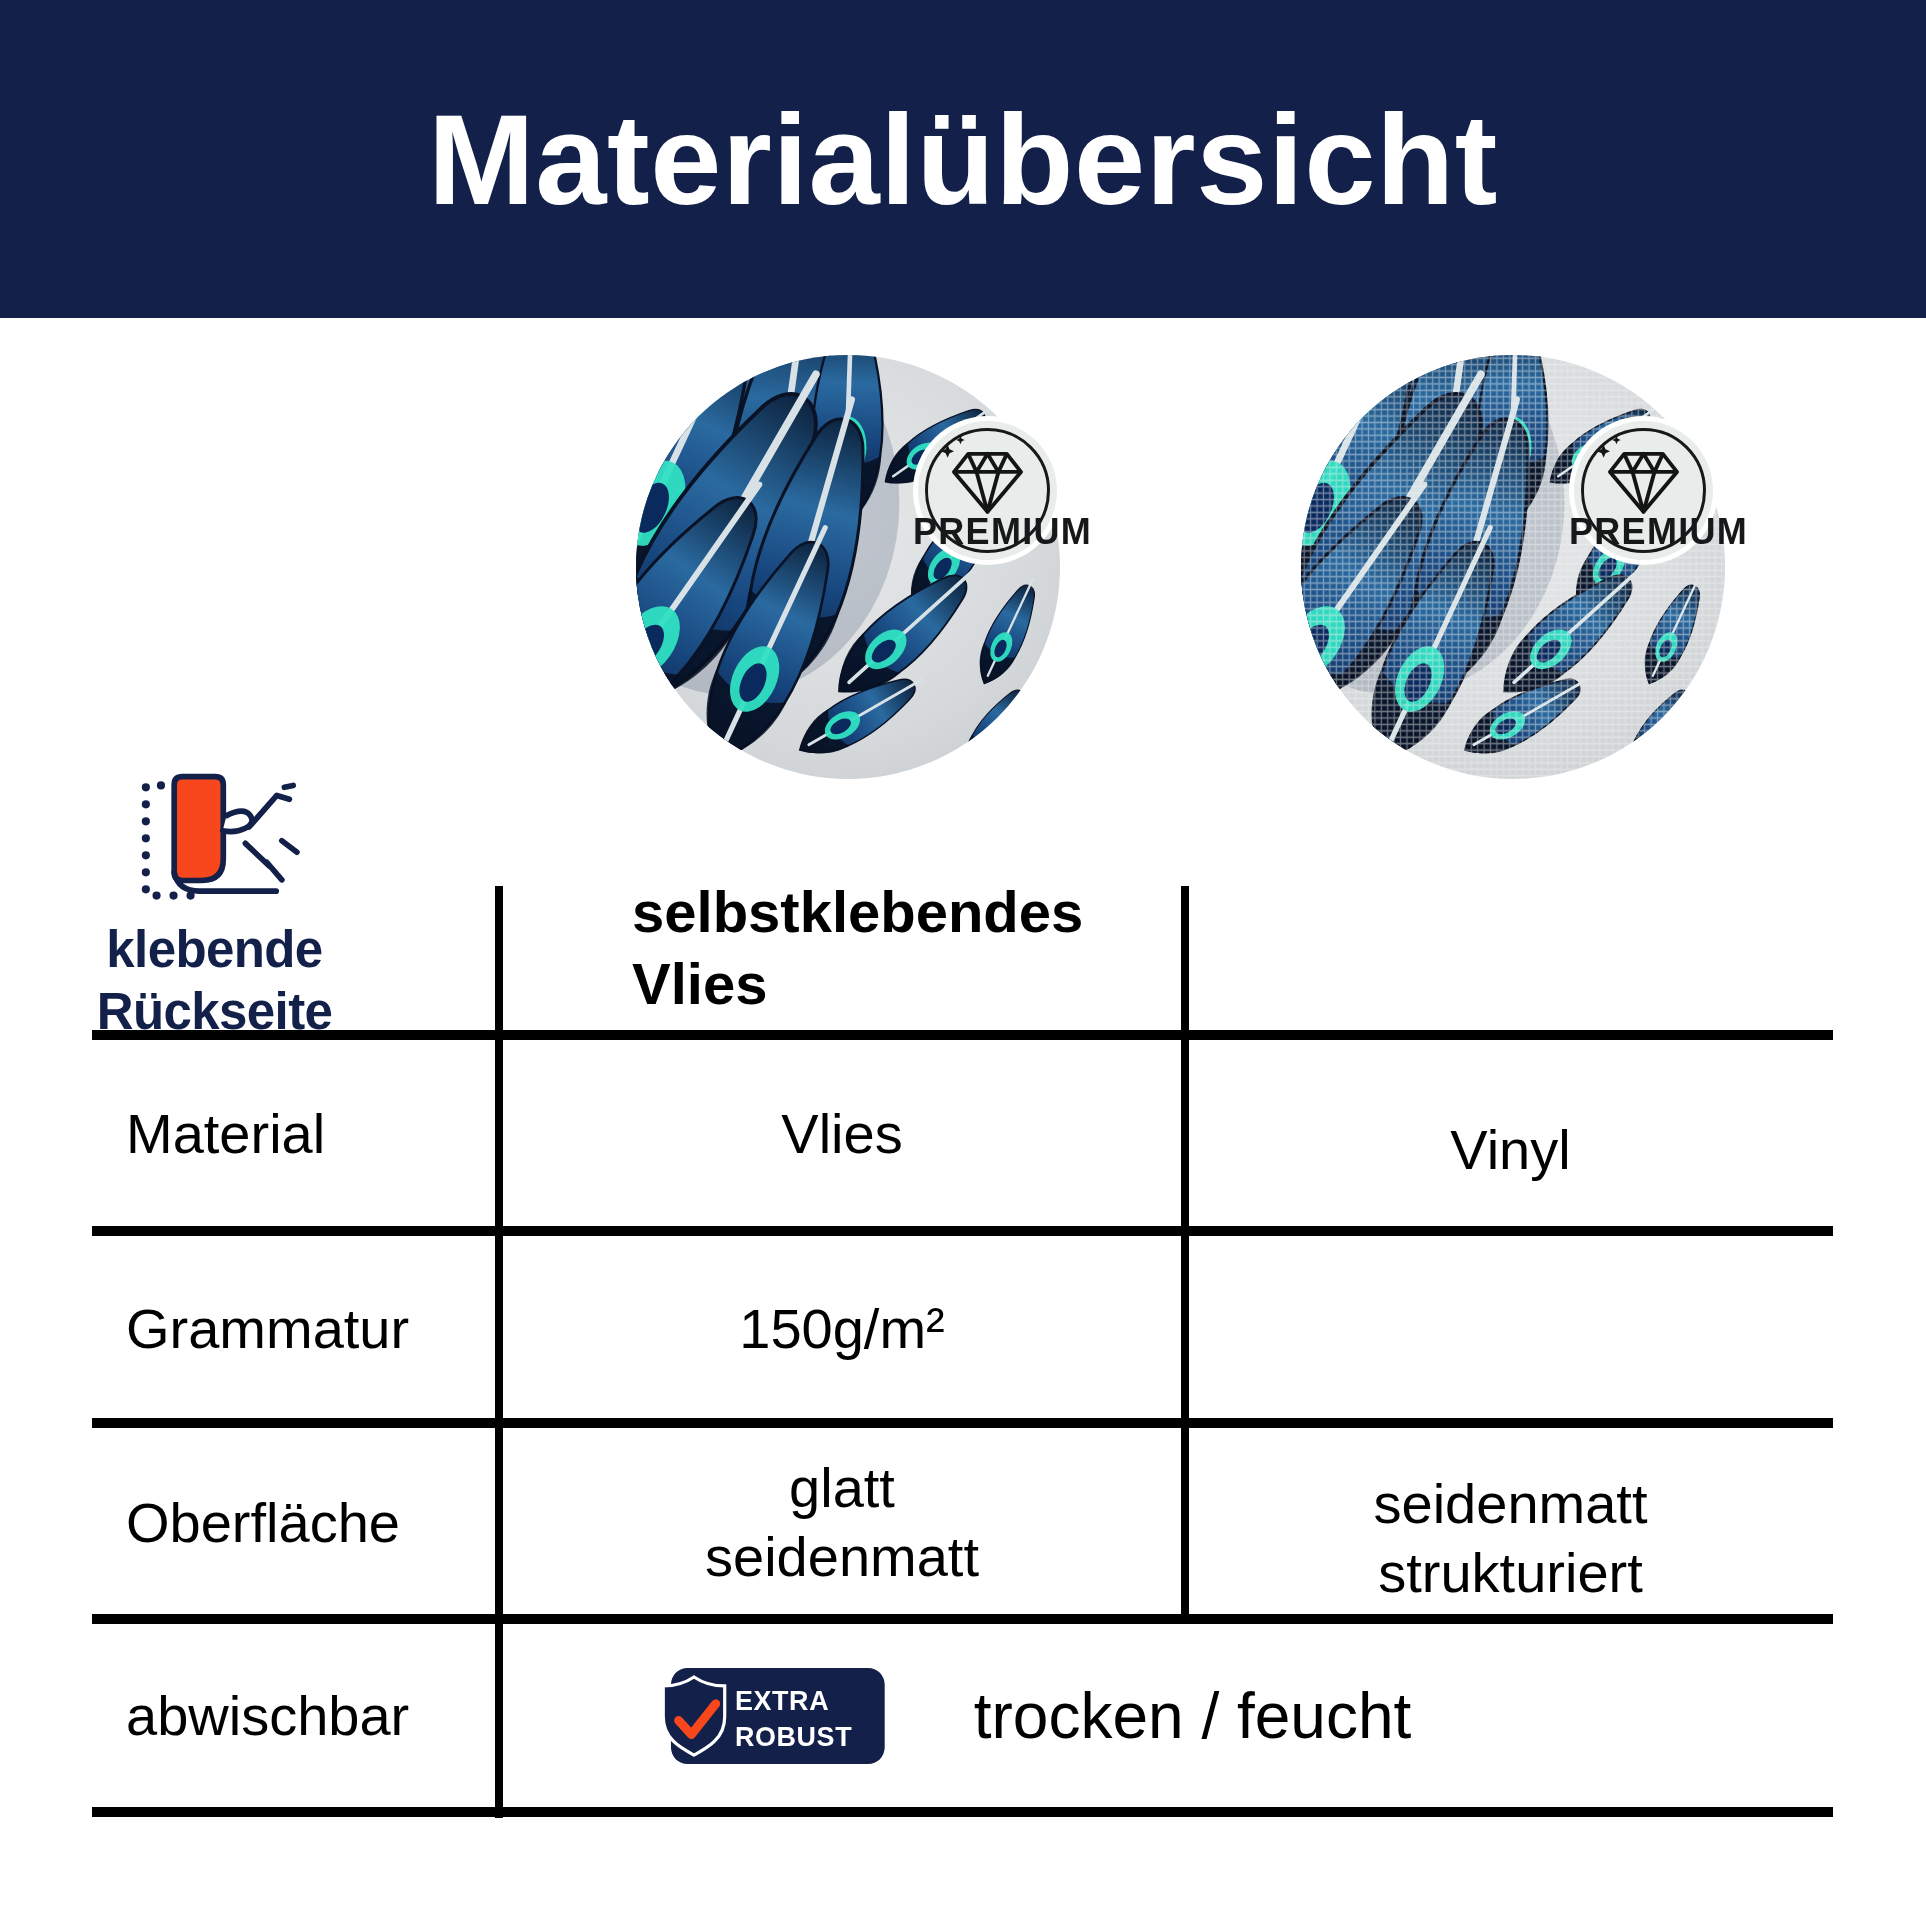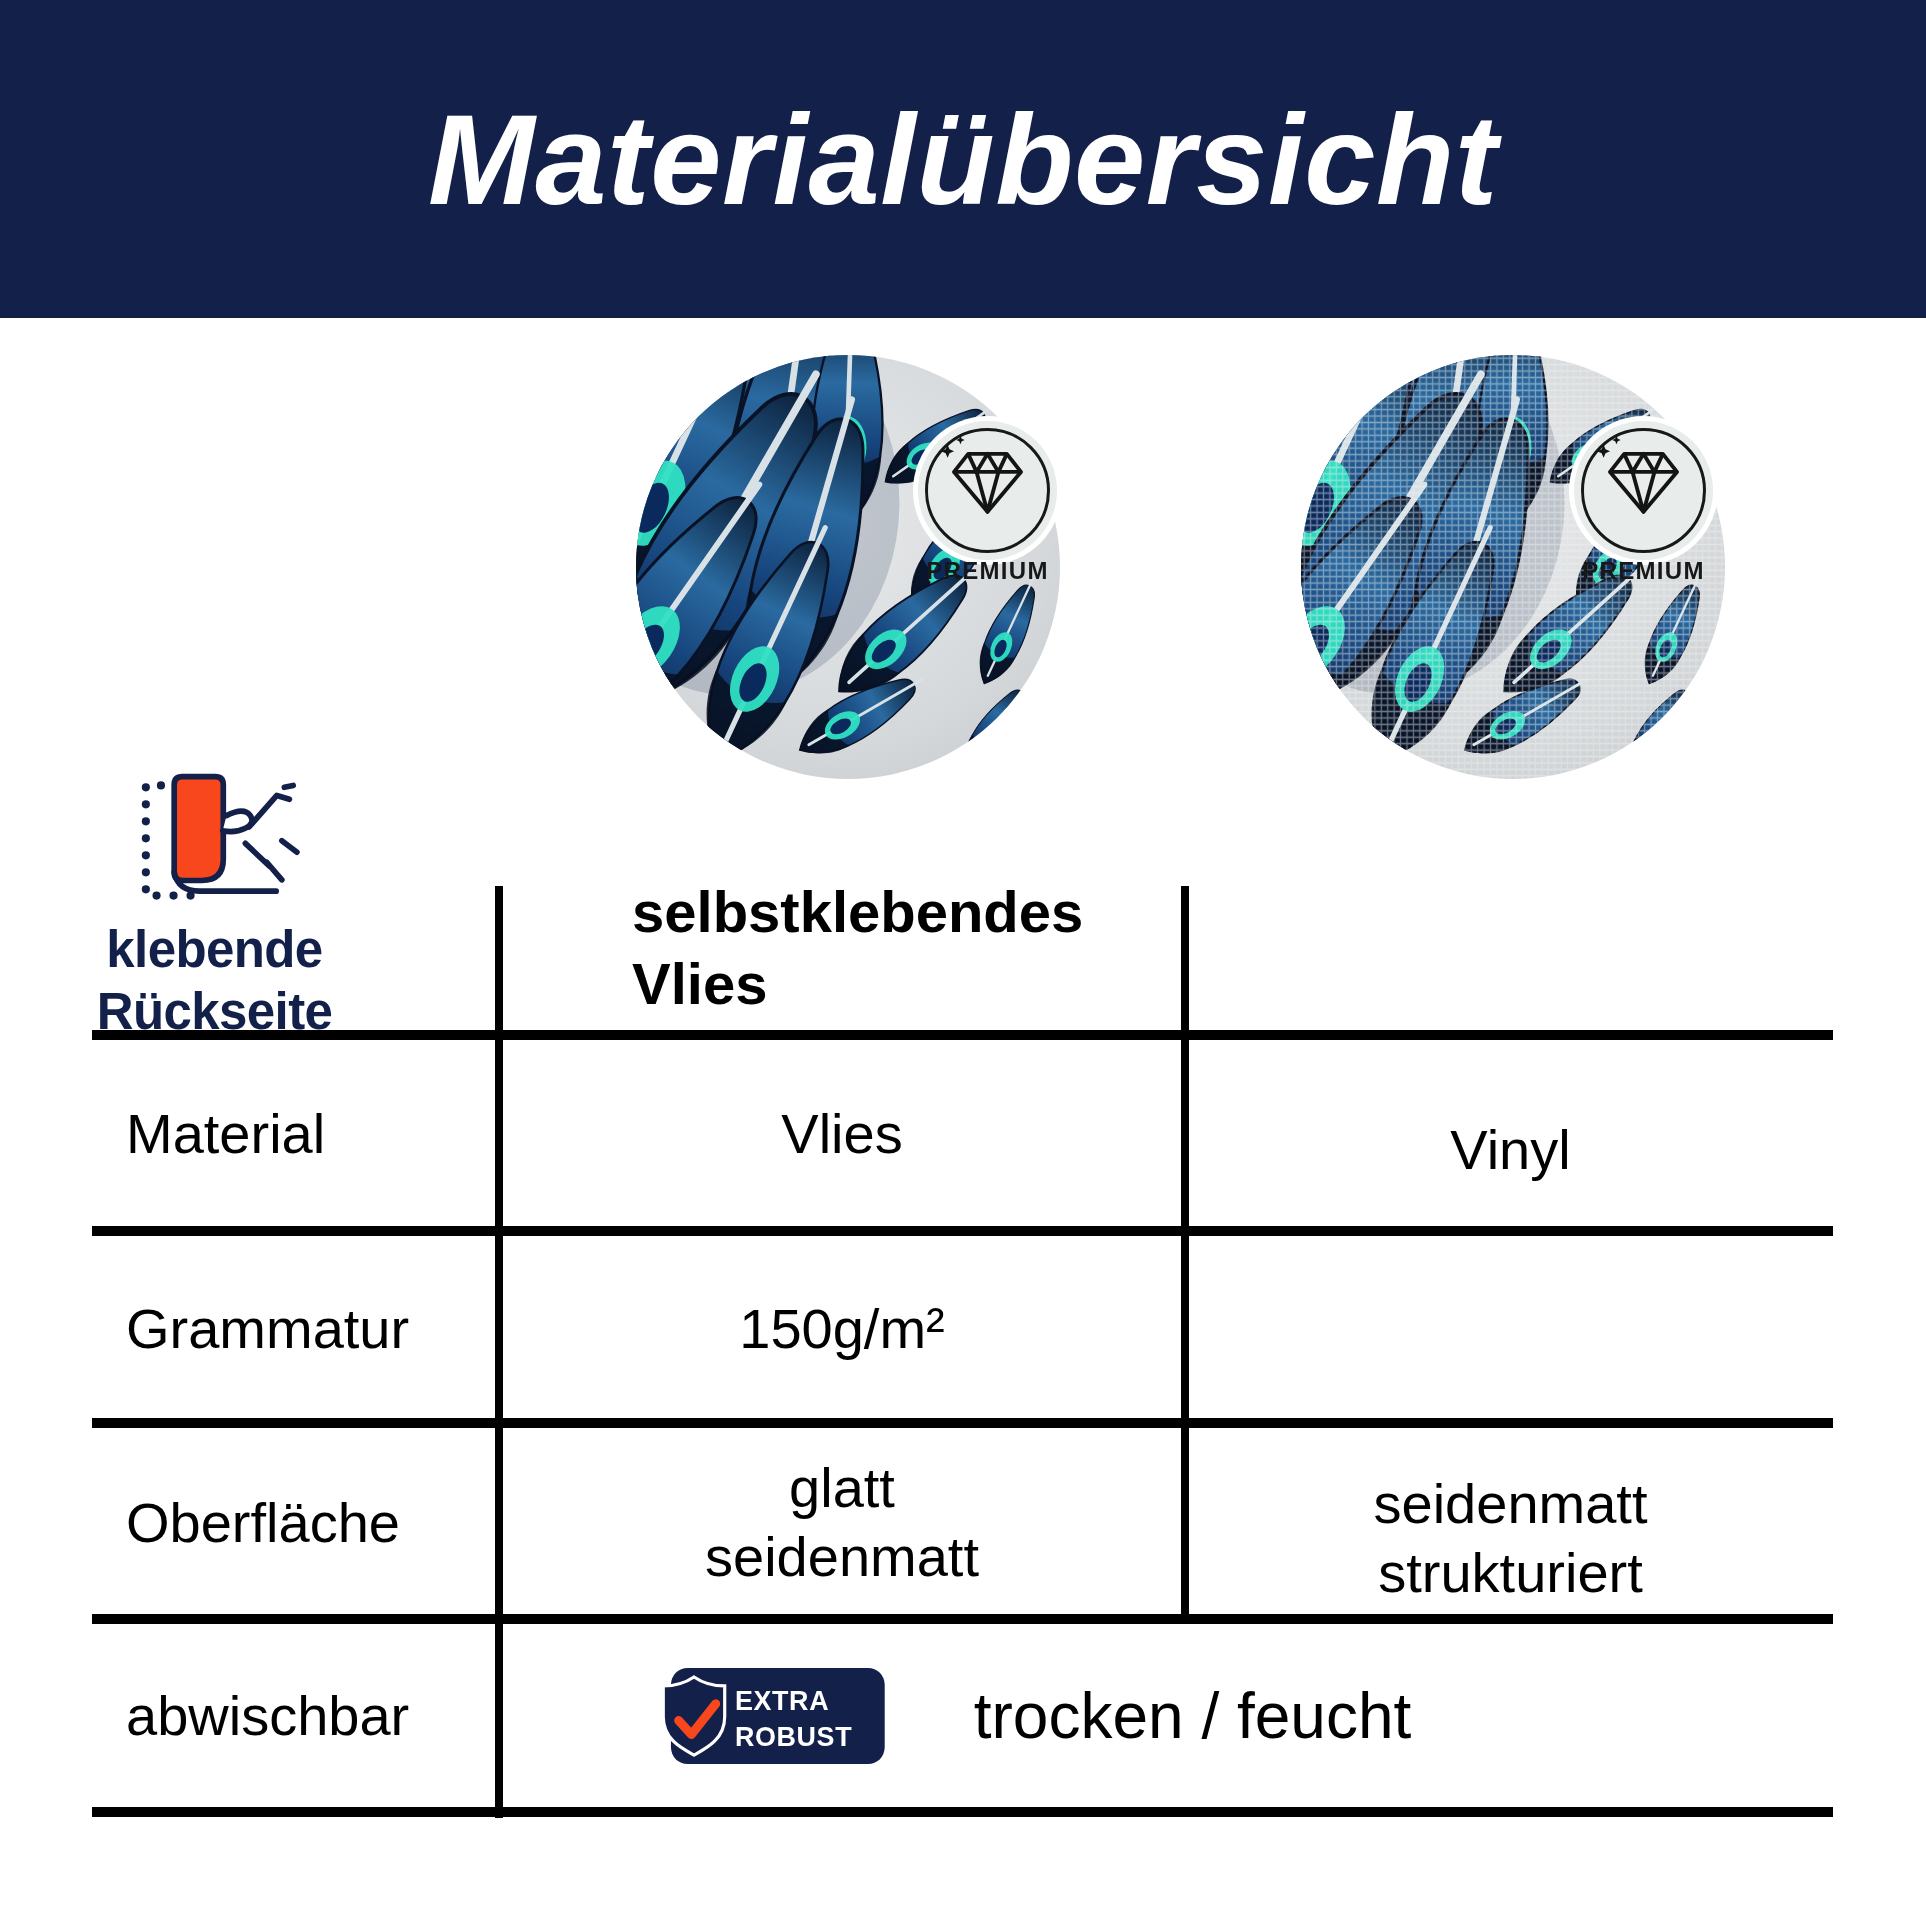--- a/index.html
+++ b/index.html
@@ -2,34 +2,34 @@
 <html style="font-size:10.3px"><head>
 <meta charset="utf-8">
 <style>
   html,body{margin:0;padding:0;background:#ffffff;}
   .page{position:relative;width:1926px;height:1926px;background:#ffffff;overflow:hidden;
         font-family:"Liberation Sans","DejaVu Sans",sans-serif;}
 
   
   .banner{position:absolute;left:0;top:0;width:1926px;height:318px;background:#13204a;
           display:flex;align-items:center;justify-content:center;}
-  .banner h1{margin:9px;color:#ffffff;font-size:128px;font-weight:700;letter-spacing:0.6px;font-style:italic;}
+  .banner h1{margin:9px;color:#ffffff;font-size:128px;font-weight:700;letter-spacing:0.6px;}
 
   
   .circle-img{position:absolute;width:424px;height:424px;}
 
   
   .premium{position:absolute;width:149px;height:149px;border-radius:50%;background:#ffffff;}
   .premium .face{position:absolute;left:5.1px;top:5.1px;width:139px;height:139px;border-radius:50%;
                  background:#e8eceb;}
   .premium .ring{position:absolute;left:11.6px;top:11.6px;width:119px;height:119px;border-radius:50%;
                  border:3.2px solid #17181a;}
   .premium .diamond{position:absolute;left:23px;top:14px;width:103px;height:87px;}
   .premium .plabel{position:absolute;left:0;top:95px;width:149px;text-align:center;
-                   font-size:24px;font-weight:800;letter-spacing:1.3px;color:#17181a;margin-top:46px;}
+                   font-size:36px;font-weight:800;letter-spacing:1.3px;color:#17181a;}
 
   
   .peel-icon{position:absolute;left:132px;top:765px;width:170px;height:151px;}
   .feature-label{position:absolute;left:67px;top:919px;width:295px;text-align:center;
                  color:#13204a;font-size:51px;font-weight:700;line-height:62px;letter-spacing:-0.6px;}
 
   
   .hline{position:absolute;left:92px;width:1741px;height:10.3px;background:#000;}
   .vline{position:absolute;width:7.7px;background:#000;}
 

